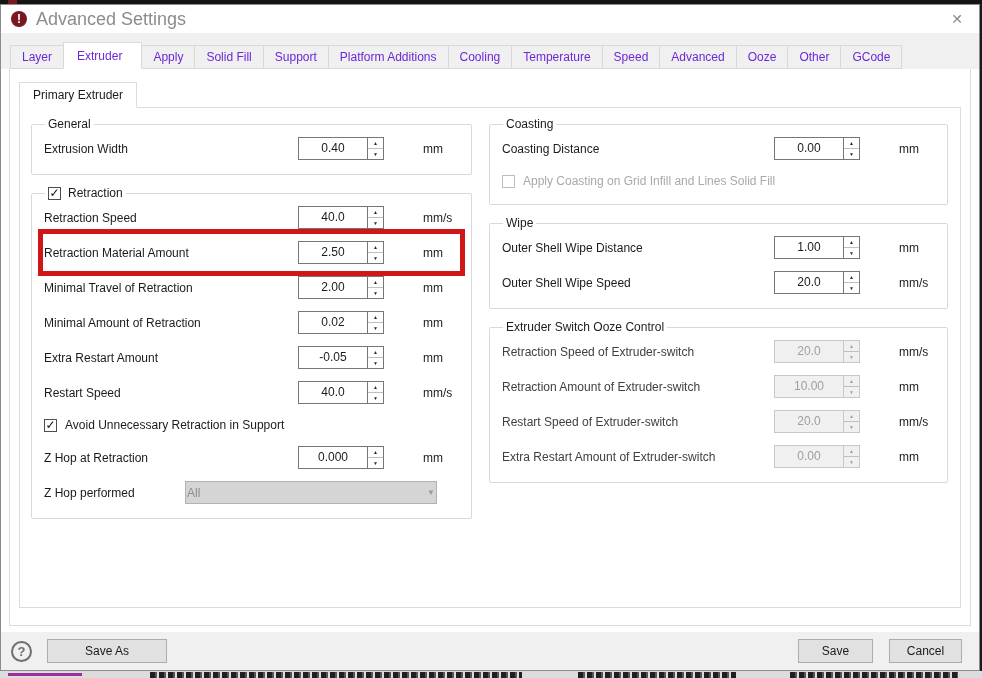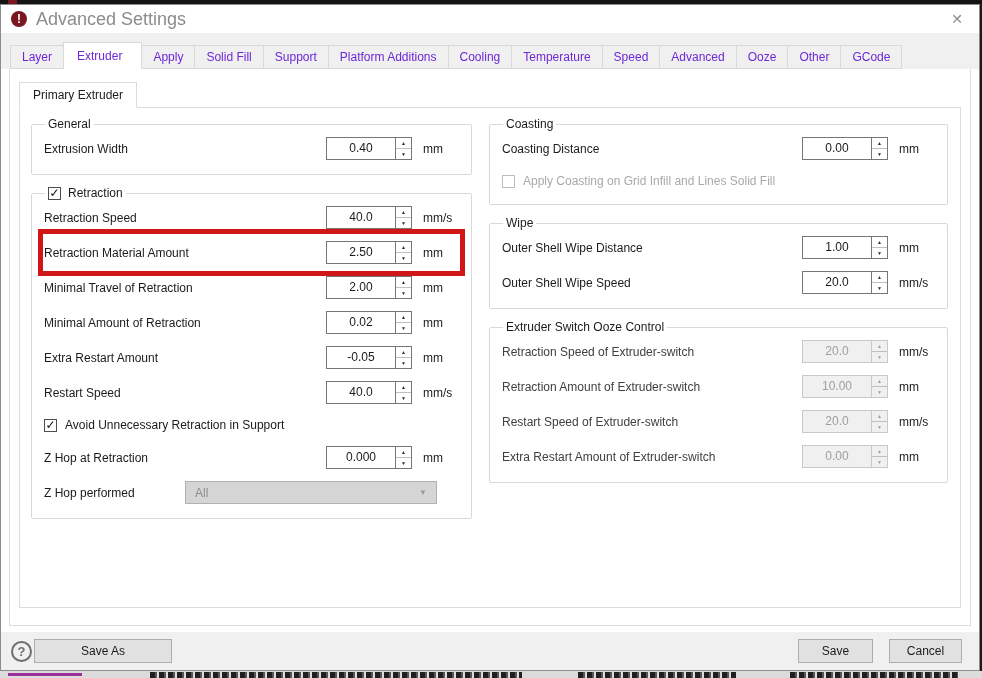--- a/index.html
+++ b/index.html
@@ -41,21 +41,21 @@
     padding:5px 13px; margin-bottom:-1px; }
   .innerpage { border:1px solid #dcdcdc; background:#fff; height:501px; padding:7px 12px 0 11px; display:flex; gap:17px; }
 
   .col-left  { width:441px; flex:none; }
   .col-right { flex:1; }
 
   fieldset.group { border:1px solid #d9d9d9; border-radius:2px; margin:2px 0 11px 0; padding:0 12px 8px 12px; }
   fieldset.group legend { font-size:12px; color:#1b1b1b; padding:0 3px; margin-left:1px; }
   legend .legend-inner { display:flex; align-items:center; gap:7px; }
 
-  .row { display:flex; align-items:center; height:35px; position:relative; }
+  .row { display:flex; align-items:center; height:35px; position:relative;gap:28px; }
   .lbl { flex:1; font-size:12px; color:#1b1b1b; padding-right:6px; }
   .spin { width:86px; height:23px; border:1px solid #767676; background:#fff; display:flex; flex:none; }
   .val { flex:1; text-align:center; font-size:12px; color:#1b1b1b; line-height:21px; }
   .spinbtns { width:16px; border-left:1px solid #767676; display:flex; flex-direction:column; flex:none; }
   .spinbtn { flex:1; font-size:5px; color:#2b2b2b; text-align:center; line-height:10px; user-select:none; }
   .spinbtn.up { border-bottom:1px solid #bfbfbf; }
   .unit { width:36px; margin-left:11px; font-size:12px; color:#1b1b1b; flex:none; }
 
   .row.hl { outline:5px solid var(--hl-red,#d01616); outline-offset:1px; }
 
@@ -67,30 +67,30 @@
   .cbrow { display:flex; align-items:center; gap:8px; min-height:30px; }
   .checkbox { width:13px; height:13px; border:1px solid #4d4d4d; background:#fff; flex:none;
     display:flex; align-items:center; justify-content:center; font-size:12px; line-height:1; color:#111; overflow:hidden; }
   .cblabel { font-size:12px; color:#1b1b1b; }
   .cbrow.disabled .checkbox { border-color:#bdbdbd; }
   .cbrow.disabled .cblabel { color:#a9a9a9; }
 
   .combo-row { display:flex; align-items:center; height:35px; }
   .combo-row .lbl { flex:none; width:141px; }
   .combo { flex:1; margin-right:22px; height:23px; background:#d5d5d5; border:1px solid #b2b2b2;
-    display:flex; align-items:center; padding:0 9px; }
+    display:flex; align-items:center; padding:0 1px; }
   .combo .combo-val { font-size:12px; color:#8d8d8d; }
   .combo .arrow { margin-left:auto; font-size:8px; color:#9a9a9a; }
 
   .footer { flex:none; height:38px; background:#f0f0f0; display:flex; align-items:center; padding:0 17px 0 10px; }
   .help { width:21px; height:21px; border:2px solid #6e6e6e; border-radius:50%; color:#6e6e6e;
     font-size:13px; font-weight:bold; display:flex; align-items:center; justify-content:center; flex:none; }
   .btn { height:24px; background:#e1e1e1; border:1px solid #adadad; font-size:12px; color:#1b1b1b;
     display:flex; align-items:center; justify-content:center; font-family:"Liberation Sans",sans-serif; }
-  .btn.saveas { width:138px; margin-left:2px; }
+  .btn.saveas { width:120px; margin-left:15px; }
   .btn.save { width:75px; margin-left:auto; }
   .btn.cancel { width:73px; margin-left:16px; }
 </style>
 </head>
 <body>
 
 <div class="top-strip">
   <div class="red-mark"></div>
 </div>
 

